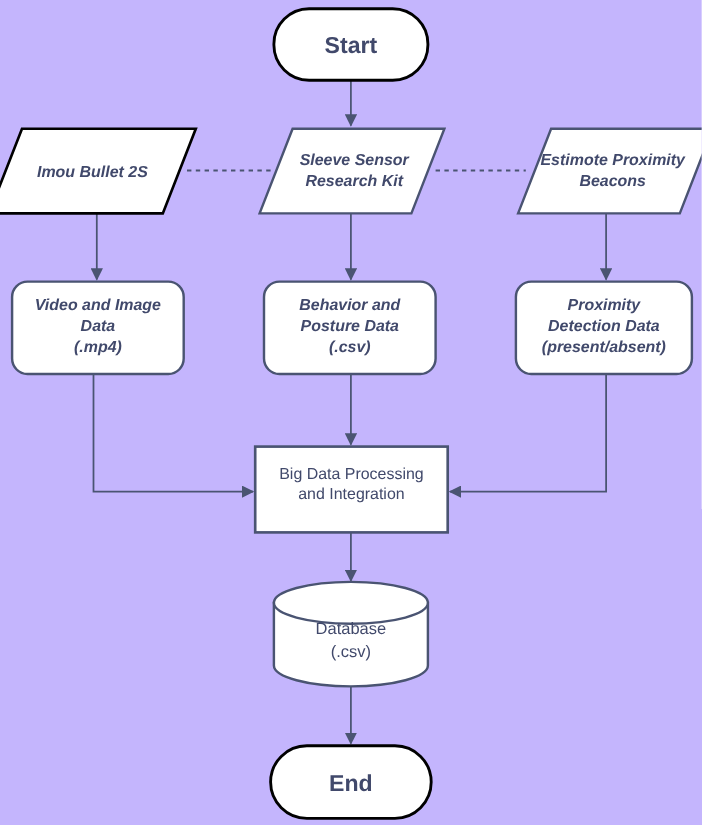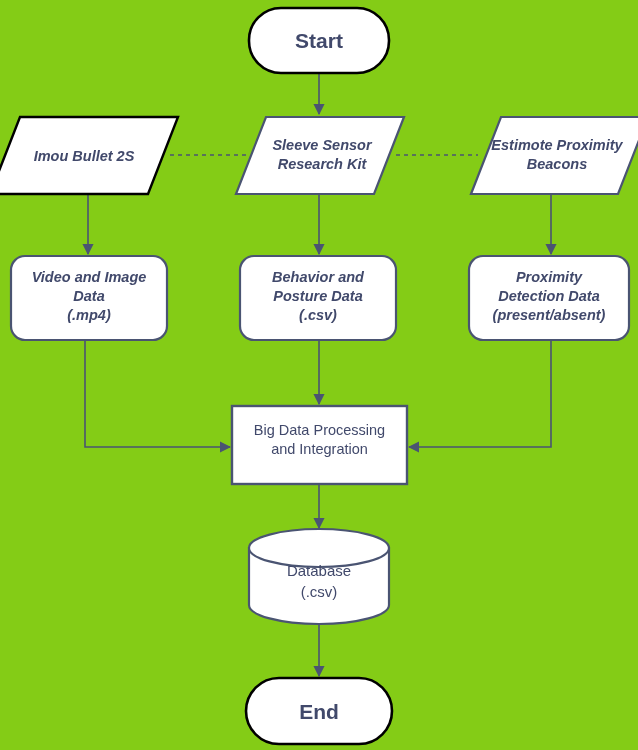--- a/index.html
+++ b/index.html
@@ -7,21 +7,21 @@
     padding: 0;
     background: #ffffff;
   }
   body {
     font-family: "Liberation Sans", sans-serif;
   }
   #canvas {
     position: relative;
     width: 638px;
     height: 750px;
-    background: #84cc16;
+    background: #c4b5fd;
     overflow: hidden;
   }
   svg#flow {
     position: absolute;
     left: 0;
     top: 0;
     width: 638px;
     height: 750px;
   }
   .lbl {

